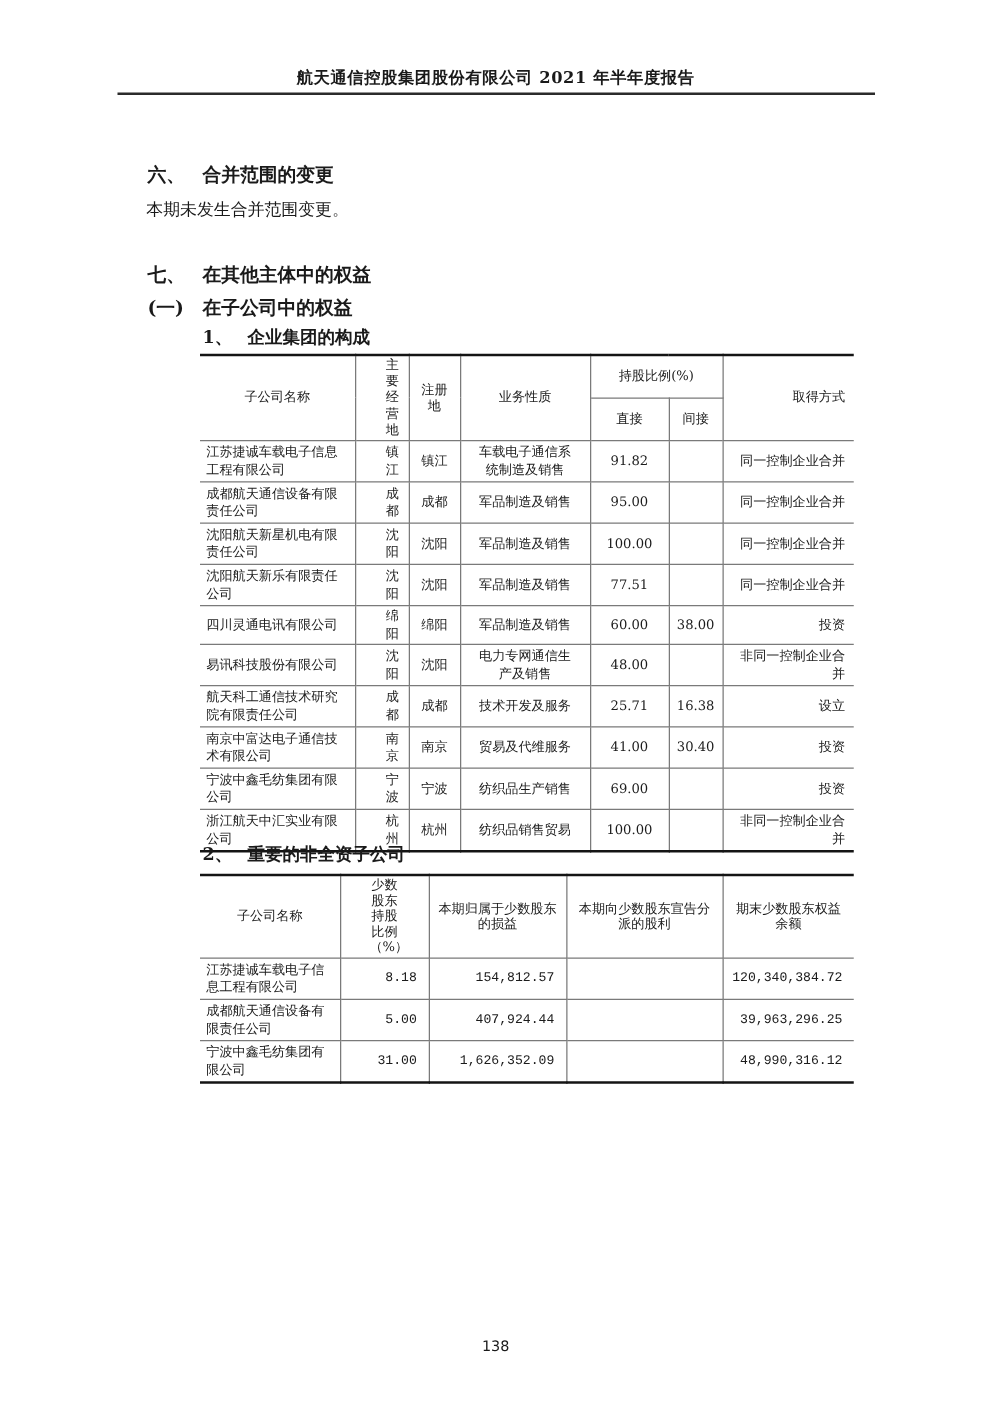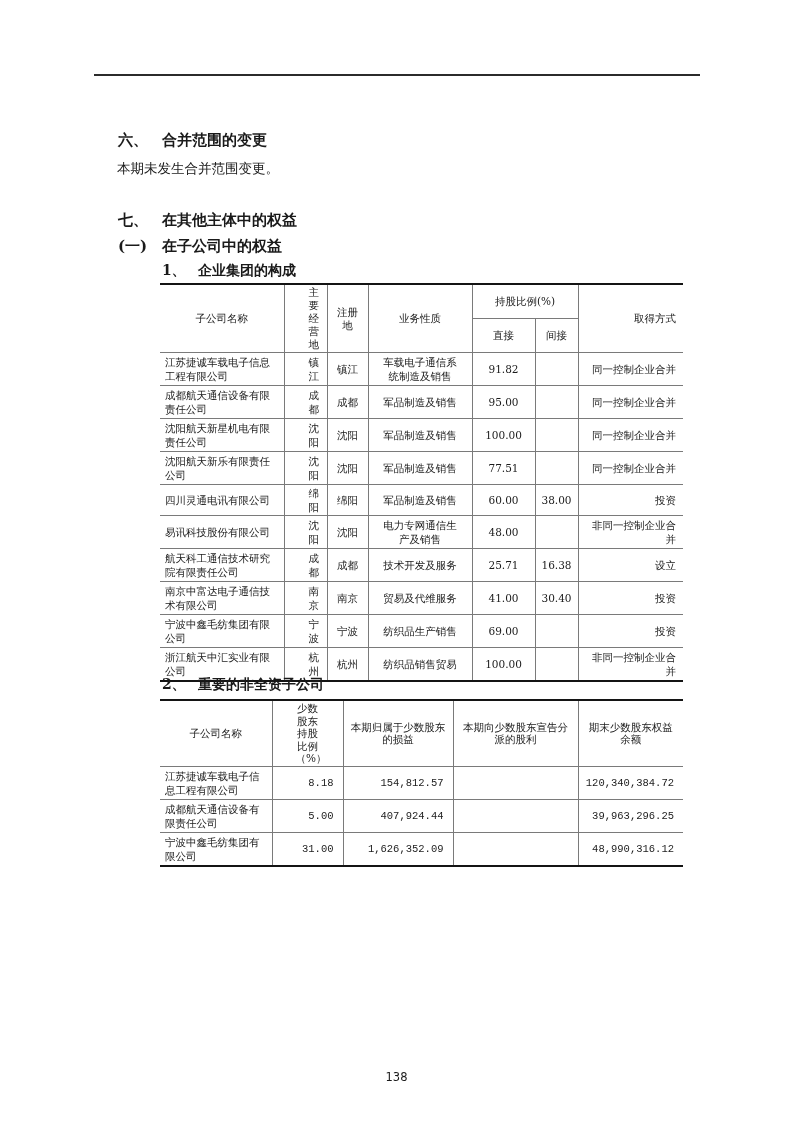--- a/index.html
+++ b/index.html
@@ -112,20 +112,21 @@
     text-align: center;
     font-size: 11.5px;
     font-family: "DejaVu Sans", "Liberation Sans", sans-serif;
   }
 </style>
 </head>
 <body>
 
 <div class="page">
 
+  <div class="doc-title">航天通信控股集团股份有限公司 2021 年半年度报告</div>
   <div class="doc-rule"></div>
 
   <div class="sec" style="top:131px">
     <span class="num">六、</span>
     <span>合并范围的变更</span>
   </div>
   <p class="body-text" style="top:159px">本期未发生合并范围变更。</p>
 
   <div class="sec" style="top:211px">
     <span class="num">七、</span>

